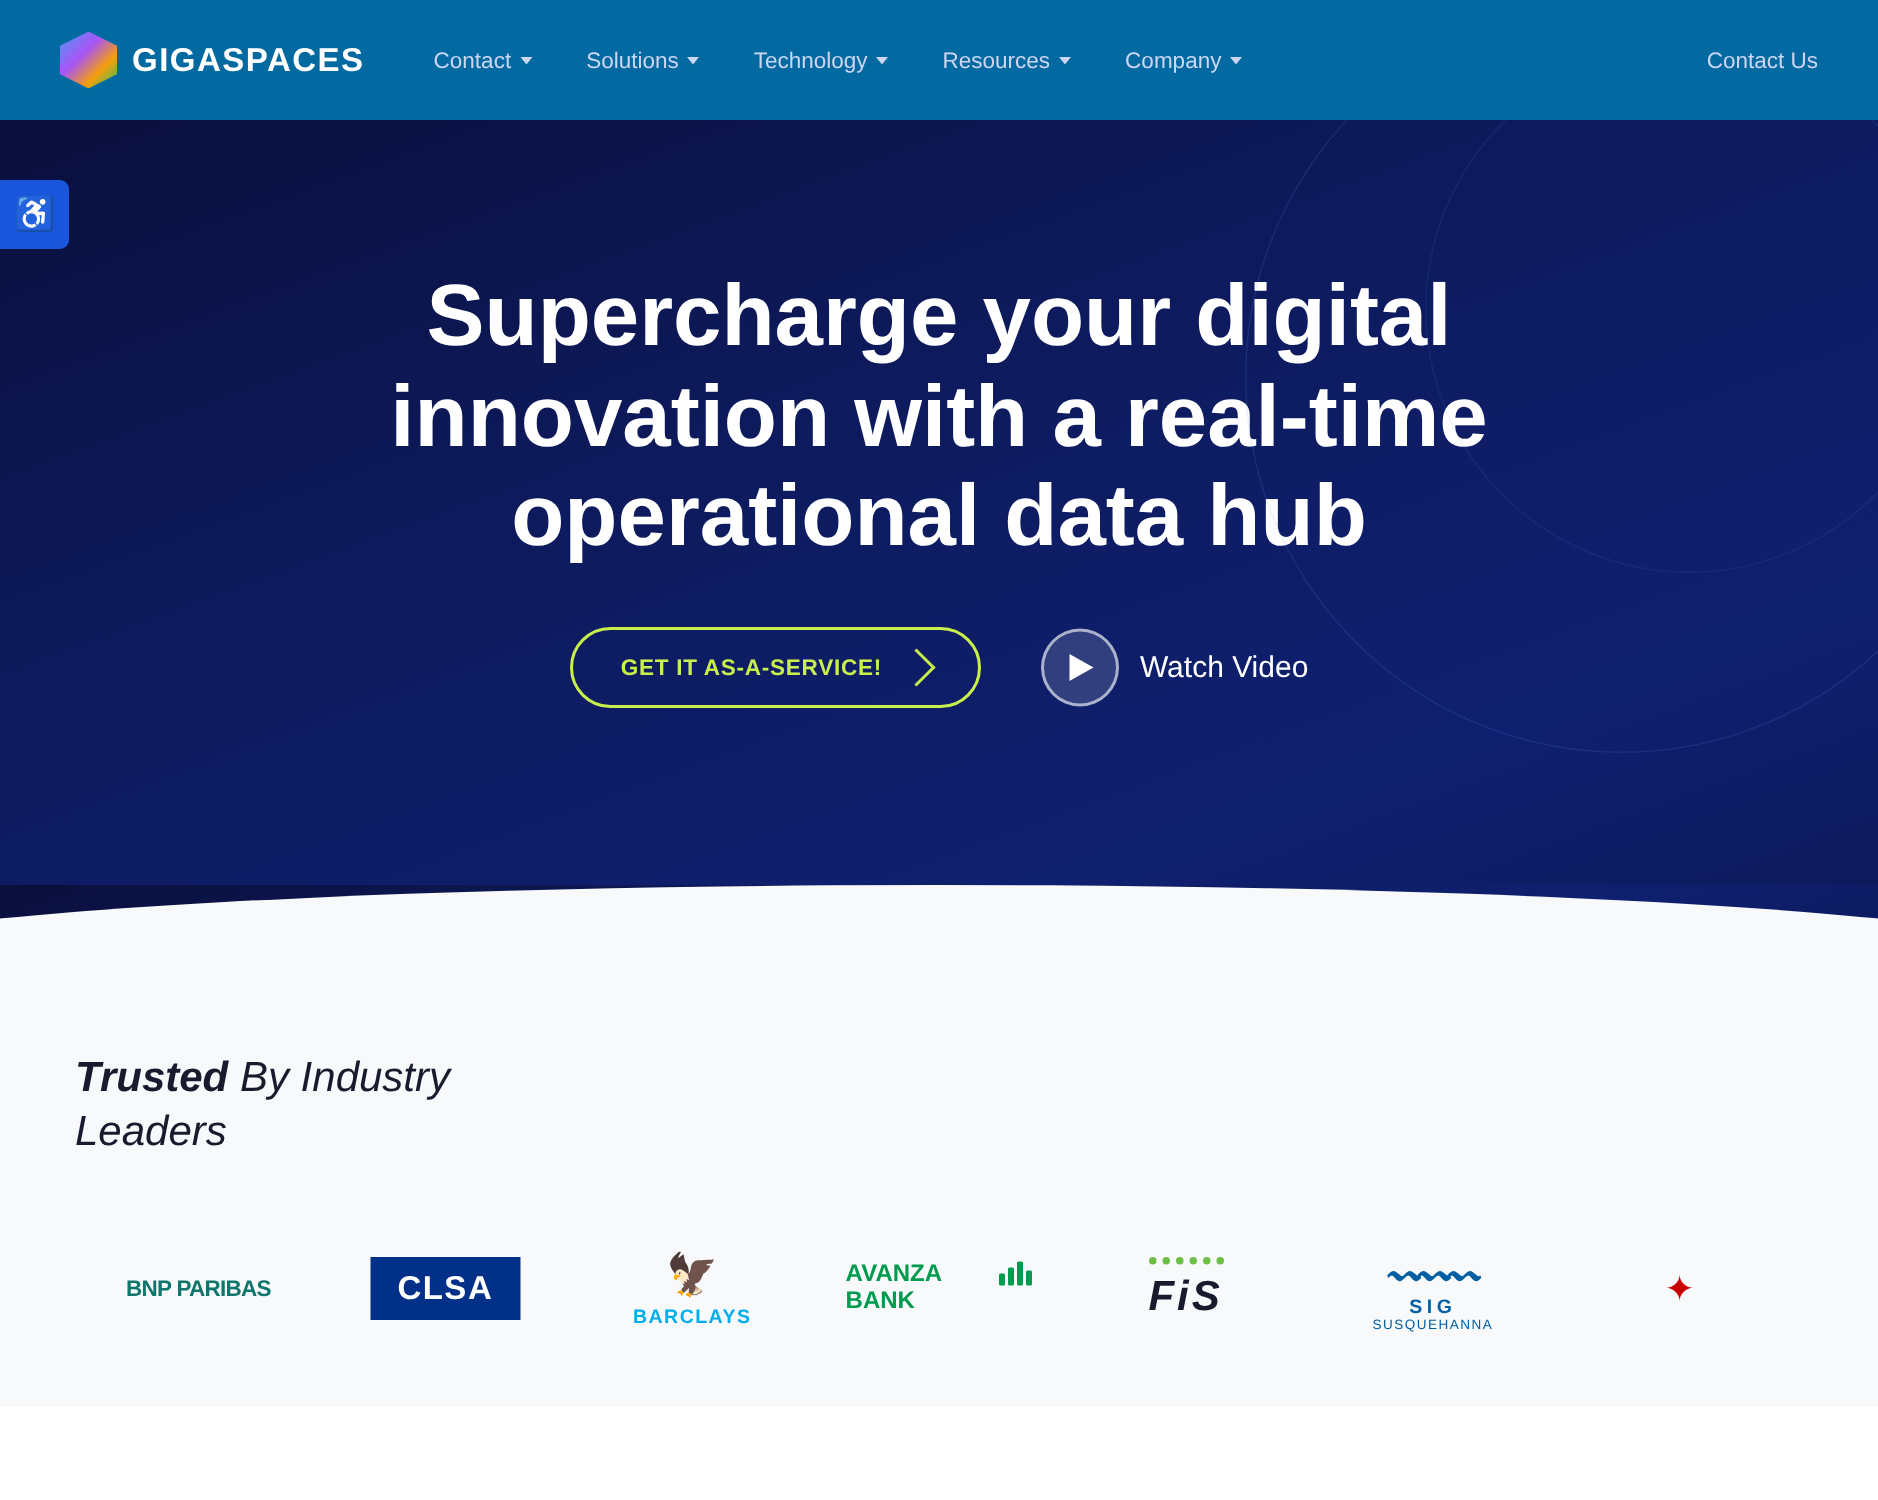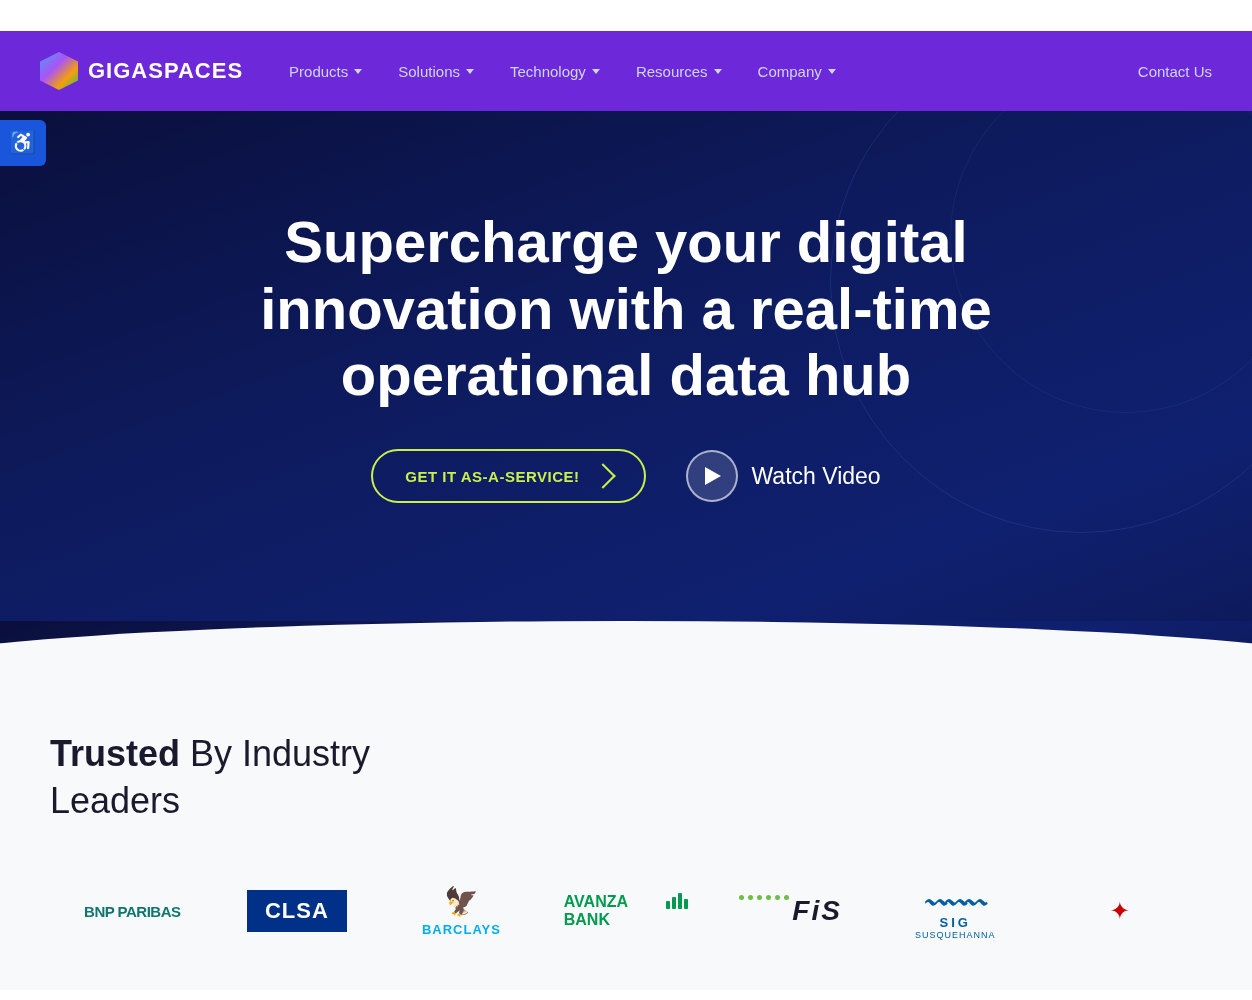--- a/index.html
+++ b/index.html
@@ -1,27 +1,26 @@
 <!DOCTYPE html>
 <html><head>
   <meta charset="utf-8">
   <style>
     * { margin: 0; padding: 0; box-sizing: border-box; }
     body { font-family: 'Segoe UI', Arial, sans-serif; overflow-x: hidden; width: 1252px; }
 
     
     .navbar {
-      background: #6d28d9;
+      background: #0369a1;
       display: flex;
       justify-content: space-between;
       padding: 0 40px;
       height: 80px;
       position: relative;
       z-index: 10;
-      margin-top: 31px;
     }
     .nav-left { display: flex; align-items: center; gap: 32px; }
     .logo { display: flex; align-items: center; gap: 10px; text-decoration: none; }
     .logo-icon {
       width: 38px; height: 38px;
       background: linear-gradient(135deg, #4e9af1 0%, #a855f7 40%, #f59e0b 70%, #22c55e 100%);
       clip-path: polygon(50% 0%, 100% 25%, 100% 75%, 50% 100%, 0% 75%, 0% 25%);
     }
     .logo-text { color: #fff; font-size: 22px; font-weight: 700; letter-spacing: 1px; }
     .nav-menu { display: flex; align-items: center; gap: 8px; }
@@ -132,21 +131,21 @@
       display: flex; align-items: center; justify-content: center;
       flex-shrink: 0;
     }
     .play-triangle {
       width: 0; height: 0;
       border-top: 9px solid transparent;
       border-bottom: 9px solid transparent;
       border-left: 16px solid #fff;
       margin-left: 3px;
     }
-    .watch-label { color: #fff; font-size: 23px; font-weight: 500; }
+    .watch-label { color: #fff; font-size: 20px; font-weight: 500; }
 
     
     .wave-divider {
       background: #0d1455;
       background: linear-gradient(160deg, #0a0f3c 0%, #0d1a5c 40%, #0f2070 80%, #0d1a5c 100%);
       height: 50px;
       position: relative;
     }
     .wave-divider::after {
       content: '';
@@ -156,25 +155,26 @@
       background: #f8f9fa;
       clip-path: ellipse(60% 100% at 50% 100%);
     }
 
     
     .trusted-section {
       background: #f8f9fa;
       padding: 60px 50px 40px;
     }
     .trusted-heading {
-      font-size: 36px;
+      font-size: 28px;
       font-weight: 400;
       color: #1a1a2e;
       margin-bottom: 48px;
       line-height: 1.3;
+      font-style: italic;
     }
     .trusted-heading strong { font-weight: 700; }
     .logos-row {
       display: flex;
       align-items: center;
       gap: 0;
       flex-wrap: nowrap;
     }
     .logo-item {
       flex: 1;
@@ -226,21 +226,21 @@
     .barclays-eagle { font-size: 28px; color: #00aeef; }
     .barclays-text { font-size: 13px; font-weight: 700; color: #00aeef; letter-spacing: 1px; }
 
     
     .avanza-logo { display: flex; align-items: flex-start; gap: 6px; }
     .avanza-text { font-size: 16px; font-weight: 700; color: #009b4e; }
     .avanza-bars { display: flex; align-items: flex-end; gap: 2px; }
     .avanza-bar { width: 4px; background: #009b4e; border-radius: 1px; }
 
     
-    .fis-logo { display: flex; align-items: flex-start; gap: 3px; }
+    .fis-logo { display: flex; flex-direction: column; align-items: flex-start; gap: 3px; }
     .fis-dots { display: flex; gap: 4px; margin-bottom: 2px; }
     .fis-dot { width: 5px; height: 5px; border-radius: 50%; background: #6dbe45; }
     .fis-text { font-size: 28px; font-weight: 900; color: #1a1a2e; letter-spacing: 2px; font-style: italic; }
 
     
     .sig-logo { display: flex; flex-direction: column; align-items: center; }
     .sig-waves { color: #005fa3; font-size: 22px; letter-spacing: -2px; }
     .sig-text { font-size: 13px; font-weight: 700; color: #005fa3; letter-spacing: 3px; }
     .sig-sub { font-size: 9px; color: #005fa3; letter-spacing: 1px; }
 
@@ -255,21 +255,21 @@
 </button>
 
 <nav class="navbar">
   <div class="nav-left">
     <a class="logo" href="#">
       <div class="logo-icon"></div>
       <span class="logo-text">GIGASPACES</span>
     </a>
     <div class="nav-menu">
       <div class="nav-item">
-        <span>Products</span>
+        <span>Contact</span>
         <span class="chevron-down"></span>
       </div>
       <div class="nav-item">
         <span>Solutions</span>
         <span class="chevron-down"></span>
       </div>
       <div class="nav-item">
         <span>Technology</span>
         <span class="chevron-down"></span>
       </div>

